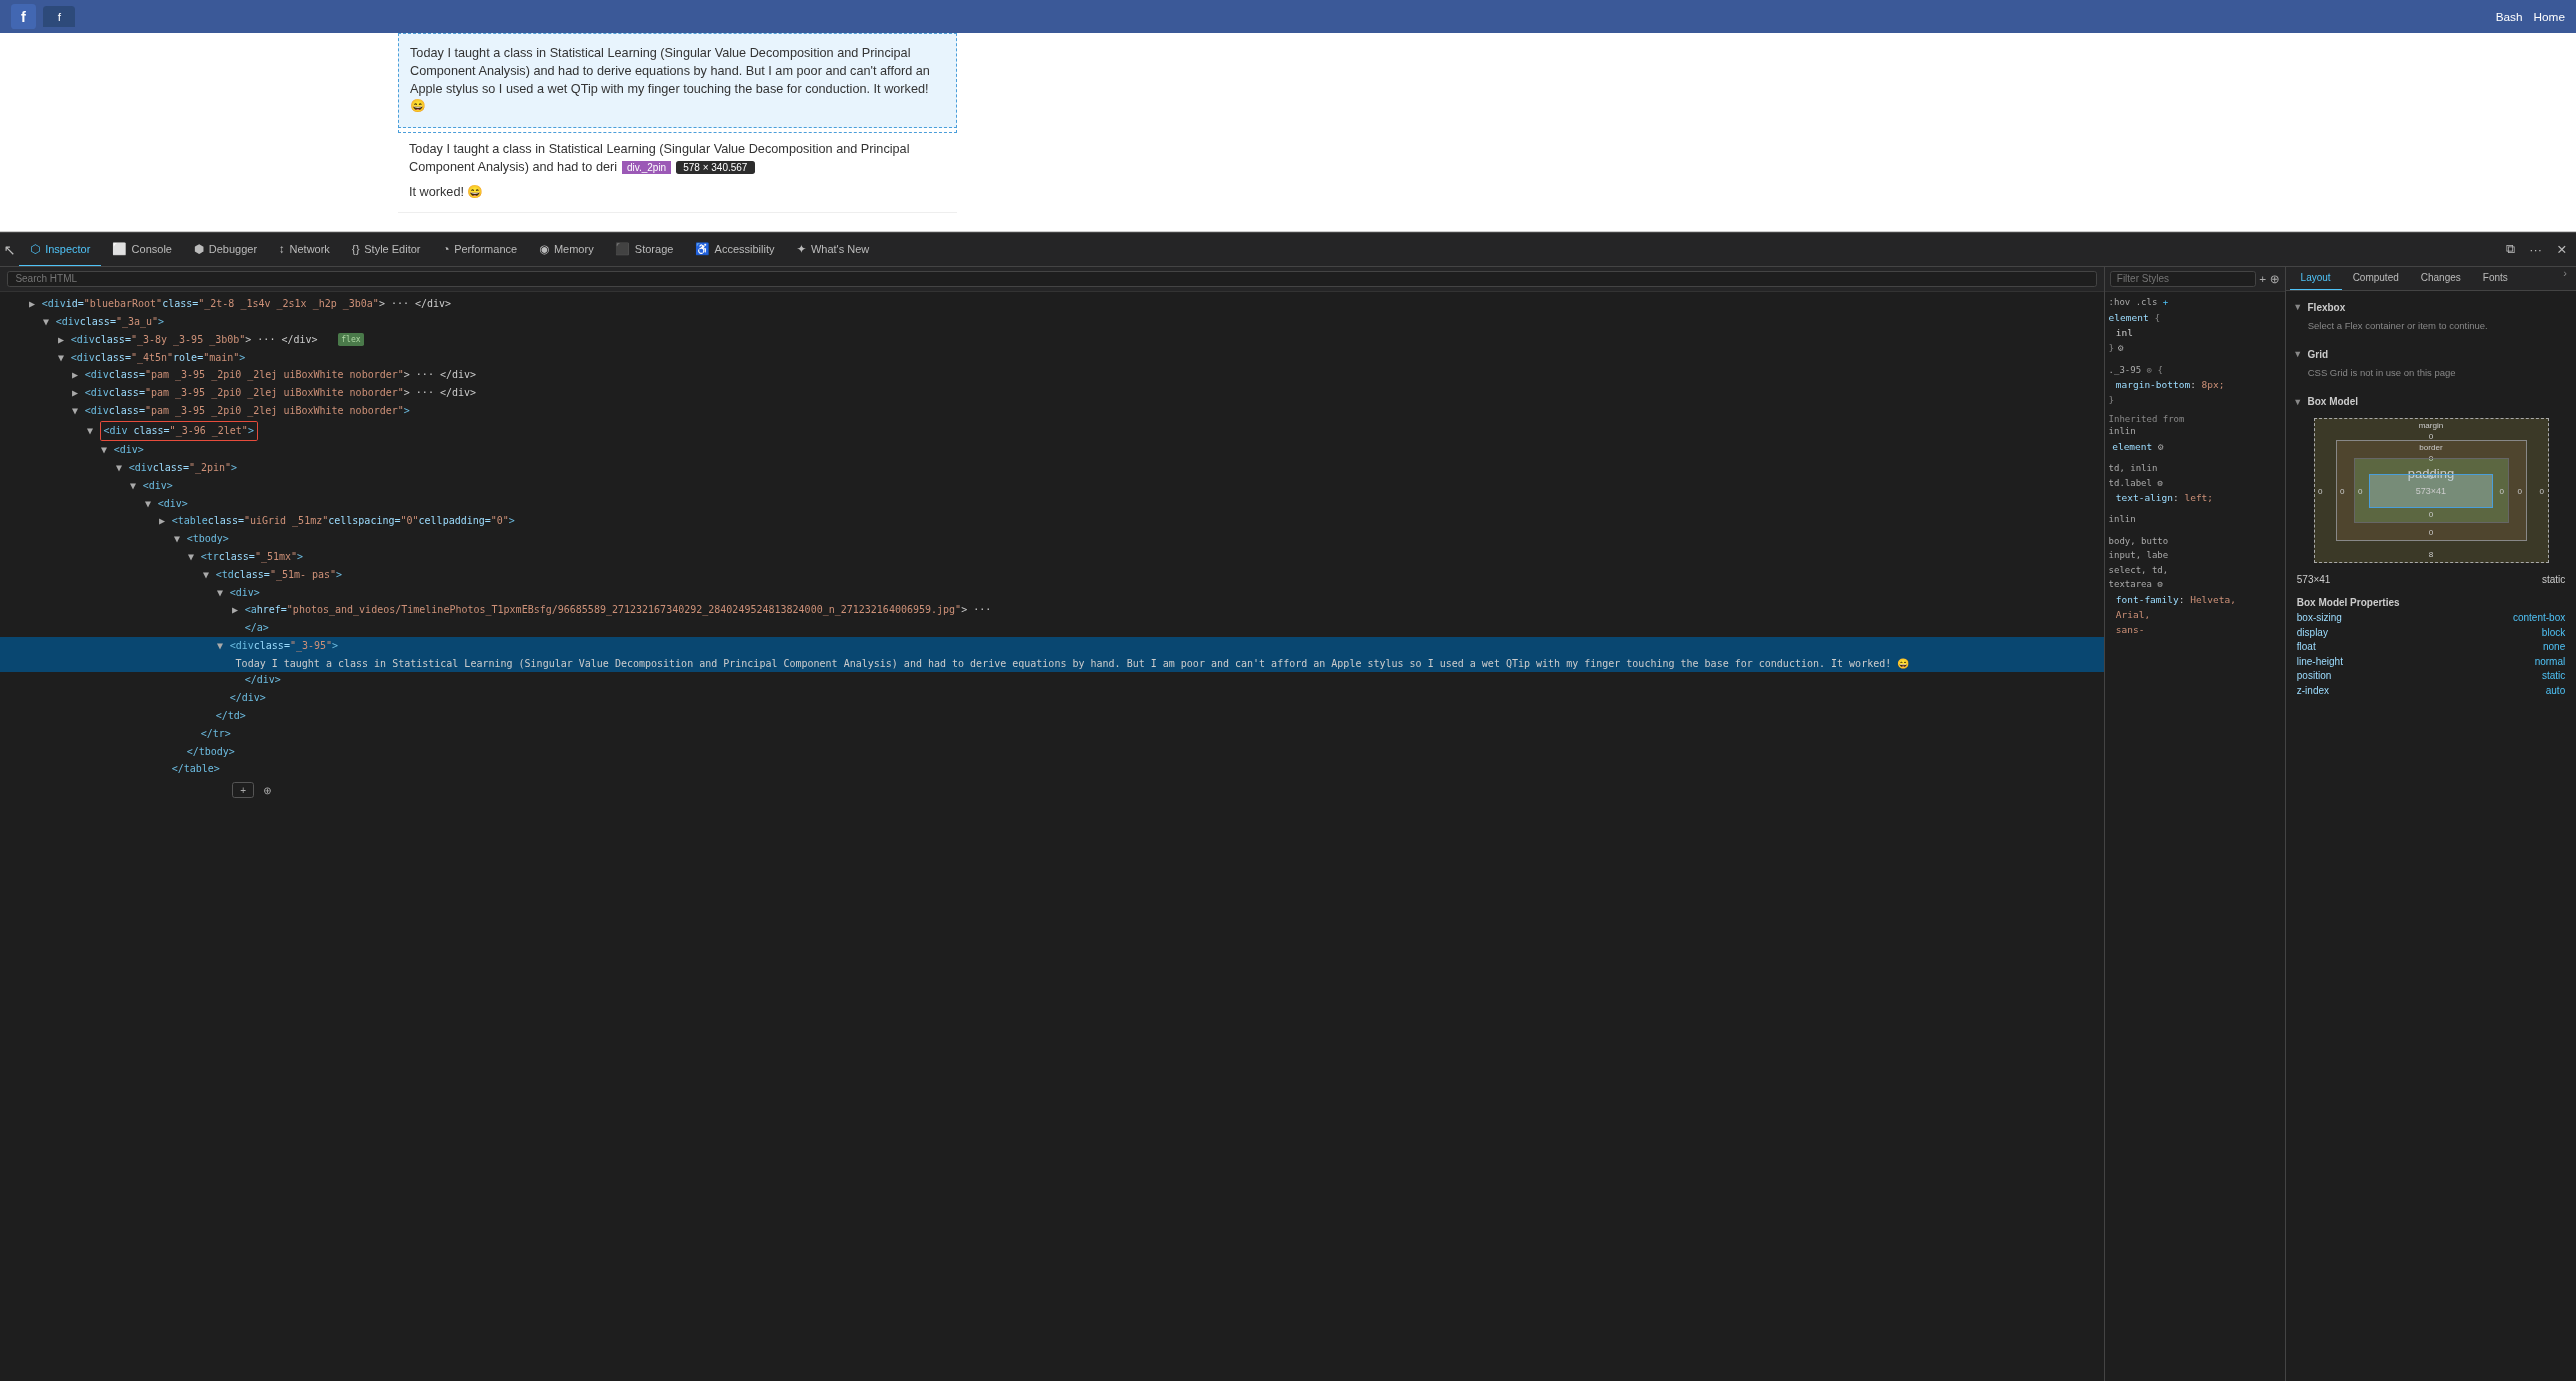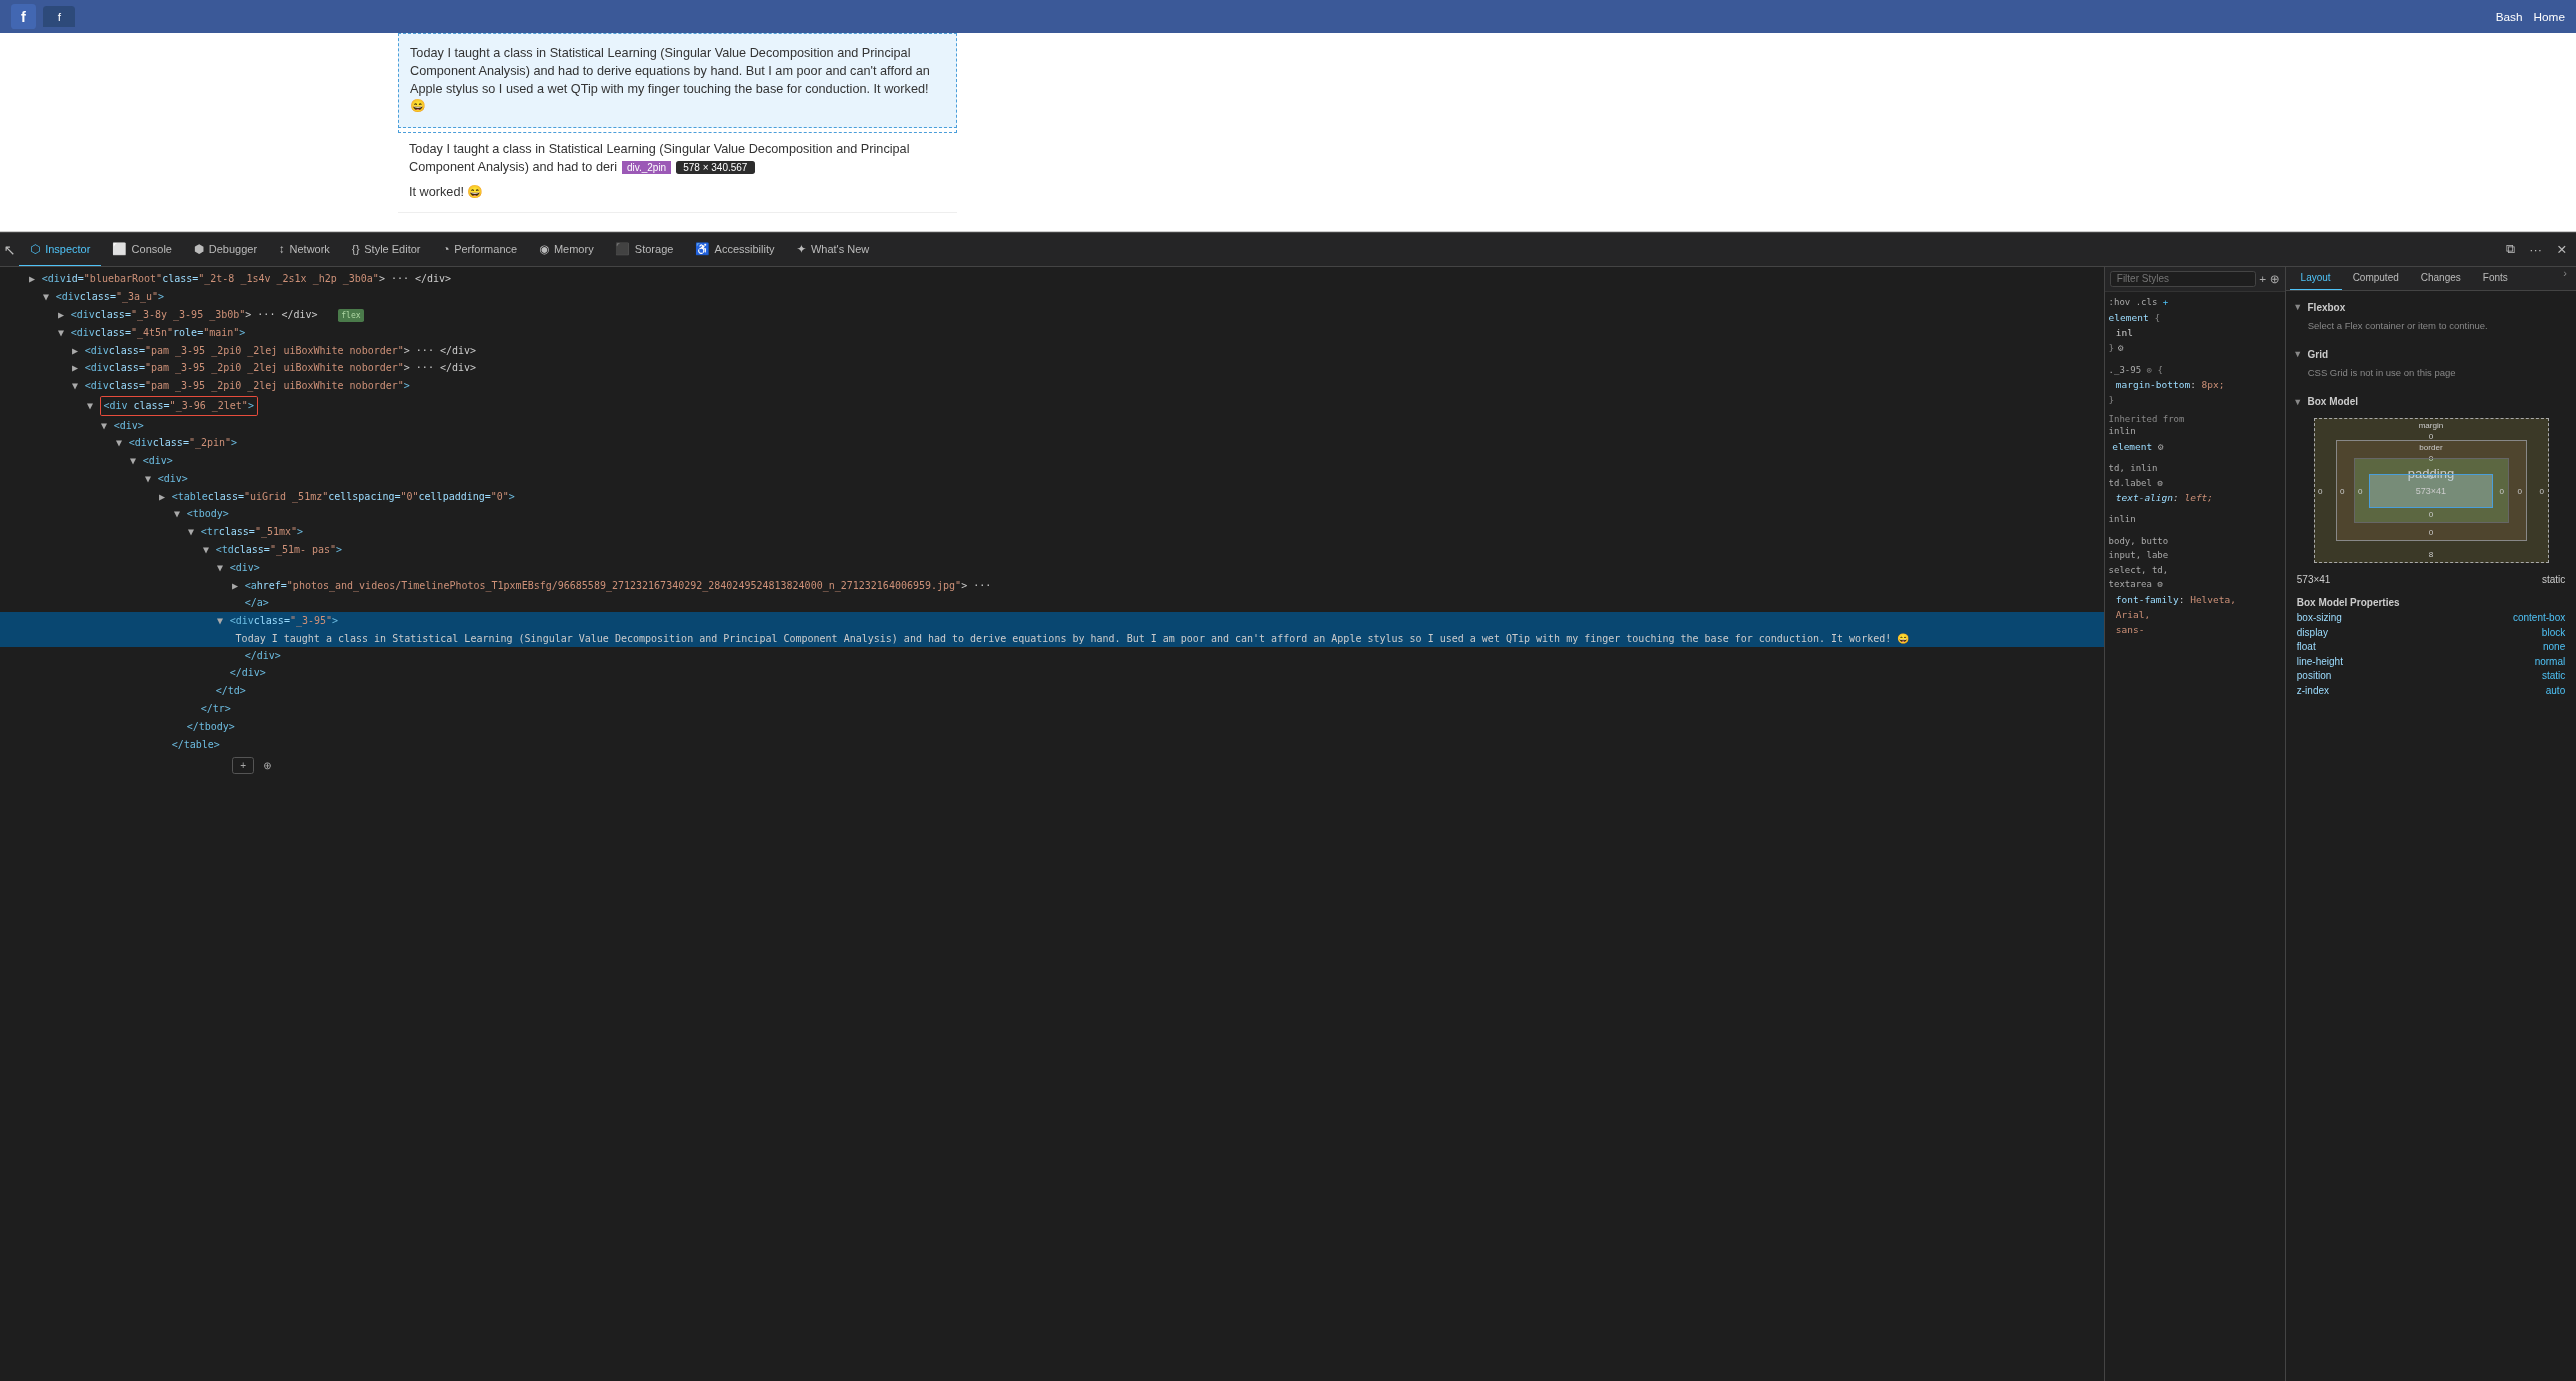--- a/index.html
+++ b/index.html
@@ -407,20 +407,23 @@
     <div class="dt-actions">
       <button class="dt-action-btn" title="Responsive Design Mode">⧉</button>
       <button class="dt-action-btn" title="More Tools">···</button>
       <button class="dt-action-btn" title="Close">✕</button>
     </div>
   </div>
 
   <div class="devtools-content">
 
     <div class="html-panel">
+      <div class="html-search">
+        <input type="text" placeholder="Search HTML" style="">
+      </div>
       <div class="html-tree">
 
         <div class="tree-line">
           <span class="indent" style="width:29px"></span>
           <span class="expand-arrow">▶</span>
           <span class="tag">&lt;div </span>
             <span class="attr-name">id=</span>
             <span class="attr-val">"bluebarRoot"</span>
             <span class="tag"> </span>
             <span class="attr-name">class=</span>
@@ -668,21 +671,21 @@
 
         <div class="css-inherited">Inherited from</div>
         <div class="css-rule">
           <div class="css-selector">inlin</div>
           <div style="padding-left:3.6px;"><span class="css-prop">element</span> <span style="cursor:pointer;color:#aaa;">⚙</span></div>
         </div>
 
         <div class="css-rule">
           <div class="css-selector">td, inlin</div>
           <div class="css-selector">td.label <span style="cursor:pointer;color:#aaa;">⚙</span></div>
-          <div style="padding-left:7.2px;font-style:italic;">
+          <div style="padding-left:7.2px;">
             <span class="css-prop">text-align</span>:
             <span class="css-value">left;</span>
           </div>
         </div>
 
         <div class="css-rule">
           <div class="css-selector">inlin</div>
         </div>
 
         <div class="css-rule">

